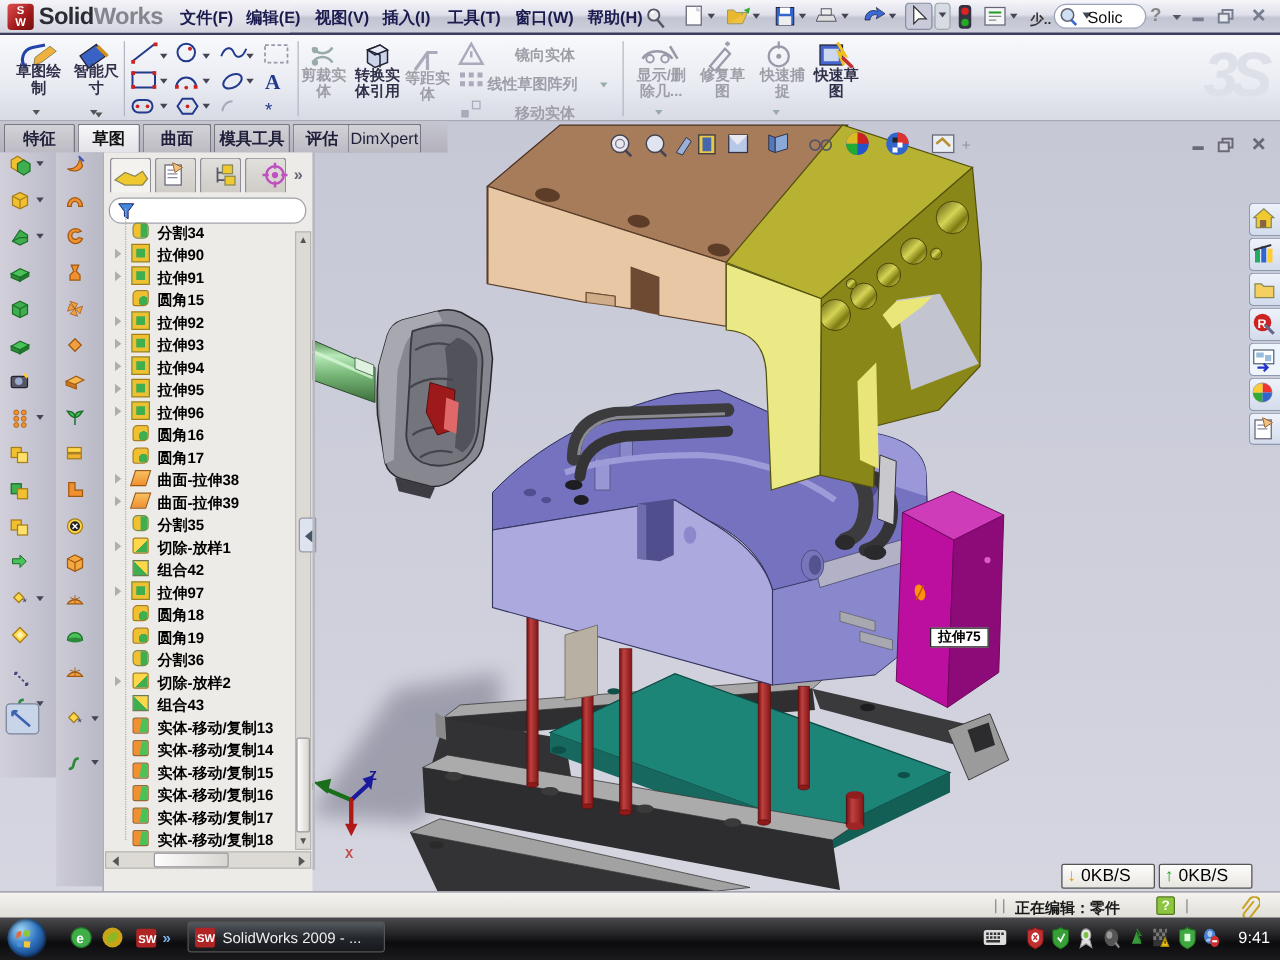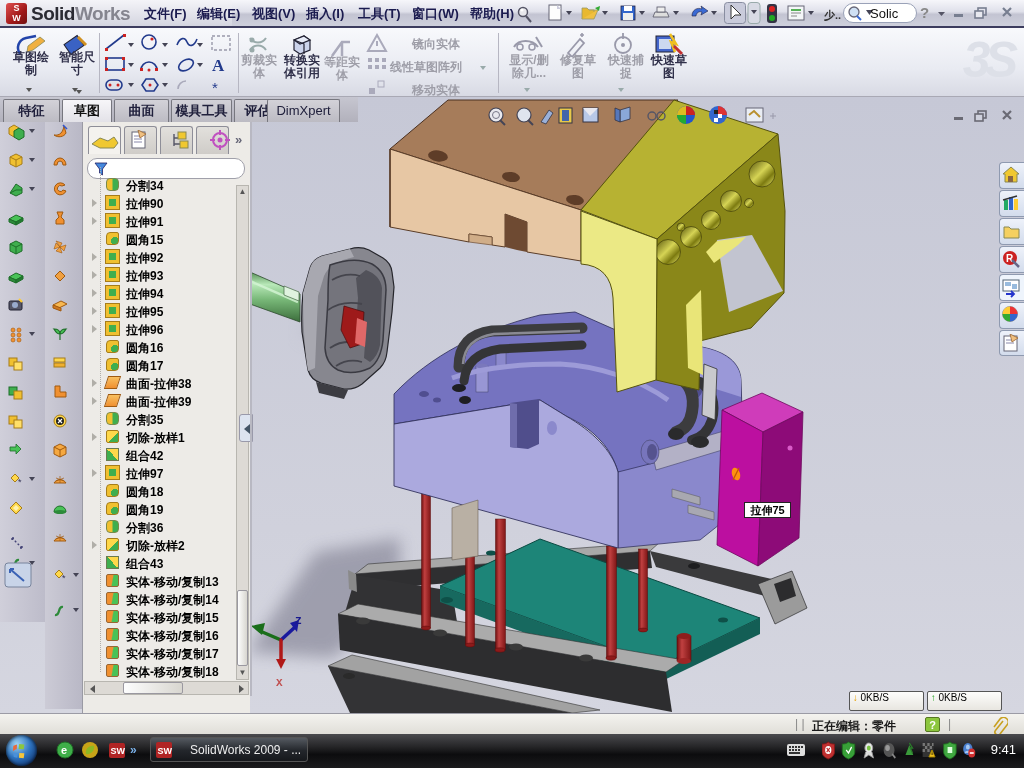--- a/index.html
+++ b/index.html
@@ -49,21 +49,21 @@
 #btabs{left:82px;top:696px;width:210px;height:17px;background:#d8d6da;font-size:12px}
 
 #statusbar{left:0;top:713px;width:1024px;height:23px;background:linear-gradient(#f4f3ef,#dedcd6);border-top:1px solid #9b9ba5;font-size:12px;color:#1a1a1a}
 
 #taskbar{left:0;top:734px;width:1024px;height:34px;background:linear-gradient(#4a4a4e,#232325 40%,#0c0c0e 60%,#1b1b1d)}
 .tbtn{top:3px;height:25px;border-radius:3px;border:1px solid #555;background:linear-gradient(#3a3a3e,#1a1a1c 55%,#101012);color:#eee;font-size:12px;line-height:24px}
 #clock{right:8px;top:8px;color:#fff;font-size:13px}
 
 .rtp{left:999px;width:25px;height:27px;border:1px solid #8f9ab0;border-right:none;border-radius:4px 0 0 4px;background:linear-gradient(#eef2fa,#d3dcec)}
 
-#netw{left:849px;top:691px;width:168px;height:20px;font-size:10px}
+#netw{left:849px;top:691px;width:168px;height:20px;font-size:14px}
 #tooltip{left:744px;top:502px;width:47px;height:16px;background:#fff;border:1px solid #222;font-size:11px;text-align:center;line-height:15px}
 </style></head><body>
 <div id="root">
 
 <div class="abs" id="viewport" style="left:0;top:97px;width:1024px;height:616px;background:linear-gradient(#c6c8d6,#d0d1dc 70%,#d5d6e0)">
 <svg width="1024" height="616" viewBox="0 97 1024 616">
 <defs>
 <filter id="blur6" x="-30%" y="-30%" width="160%" height="160%">
             <feGaussianBlur stdDeviation="8"></feGaussianBlur>
           </filter>
@@ -468,21 +468,21 @@
   <div class="abs gdd" style="left:524px;top:60px"></div>
   <div class="abs gdd" style="left:618px;top:60px"></div>
 </div>
 
 <div class="abs" style="left:0;top:97px;width:358px;height:25px;background:linear-gradient(#c6c6d0,#b2b1bc)"></div>
 <div class="abs ctab cjk" style="left:3px;width:57px">特征</div>
 <div class="abs ctab act cjk" style="left:62px;width:50px">草图</div>
 <div class="abs ctab cjk" style="left:114px;width:55px">曲面</div>
 <div class="abs ctab cjk" style="left:171px;width:61px">模具工具</div>
 <div class="abs ctab cjk" style="left:234px;width:47px">评估</div>
-<div class="abs ctab" style="left:267px;width:73px">DimXpert</div>
+<div class="abs ctab" style="left:278px;width:59px">DimXpert</div>
 
 <svg class="abs" style="left:952px;top:108px" width="70" height="18">
   <rect x="2" y="9" width="9" height="3" fill="#6a6a74"></rect>
   <rect x="26" y="3" width="8" height="7" fill="none" stroke="#6a6a74" stroke-width="1.6"></rect>
       <rect x="23" y="6" width="8" height="7" fill="#cfd1dd" stroke="#6a6a74" stroke-width="1.6"></rect>
   <path d="M51,3 l8,8 m0,-8 l-8,8" stroke="#6a6a74" stroke-width="2.2"></path>
 </svg>
 
 <div class="abs" id="ltb1"></div>
 <div class="abs" id="ltb2"></div>
@@ -920,21 +920,21 @@
           <rect x="1" y="2" width="16" height="15" rx="2" fill="#b02424"></rect>
           <text x="2.5" y="13" font-size="9" fill="#fff" font-weight="bold">SW</text>
         </g>
     <text x="74" y="13" font-size="12" fill="#7ab0e8" font-weight="bold">»</text>
   </svg>
   <div class="abs tbtn" style="left:150px;width:158px;background:linear-gradient(#555a61,#23262b 55%,#16181c)">
     <svg class="abs" style="left:5px;top:4px" width="17" height="17">
           <rect x="0" y="0" width="16" height="16" rx="2" fill="#b02424"></rect>
           <text x="1.5" y="11.5" font-size="9" fill="#fff" font-weight="bold">SW</text>
         </svg>
-    <span style="margin-left:39px">SolidWorks 2009 - ...</span>
+    <span style="margin-left:27px">SolidWorks 2009 - ...</span>
   </div>
   <svg class="abs" style="left:786px;top:9px" width="20" height="14">
         <rect x="1" y="1" width="18" height="12" rx="2" fill="#ddd"></rect>
         <g fill="#333">
           <rect x="3" y="3" width="2" height="2"></rect>
           <rect x="6" y="3" width="2" height="2"></rect>
           <rect x="9" y="3" width="2" height="2"></rect>
           <rect x="12" y="3" width="2" height="2"></rect>
           <rect x="15" y="3" width="2" height="2"></rect>
           <rect x="3" y="6" width="2" height="2"></rect>

